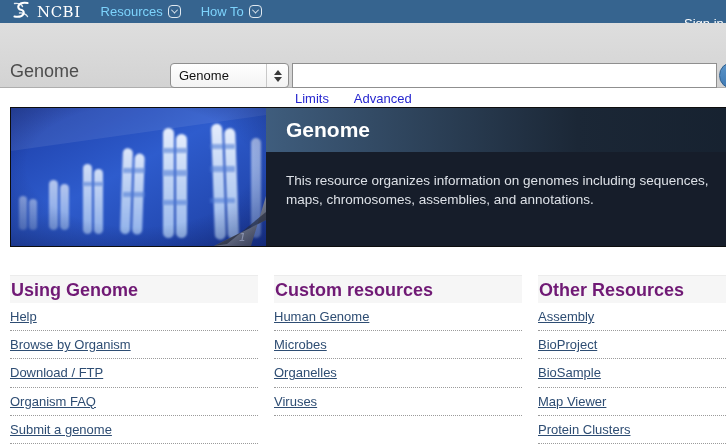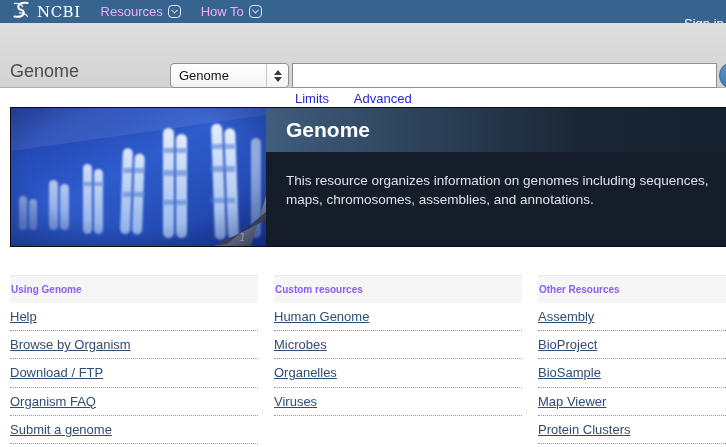--- a/index.html
+++ b/index.html
@@ -4,21 +4,21 @@
 <style>
   * { margin:0; padding:0; box-sizing:border-box; }
   html,body { background:#fff; }
   body { font-family:"Liberation Sans", sans-serif; }
   .stage { position:relative; width:726px; height:447px; overflow:hidden; background:#fff; }
 
   
   .topnav { position:absolute; left:0; top:0; width:726px; height:23px; background:#36648f; display:flex; align-items:center; padding:0 10px; }
   .brand { display:flex; align-items:center; gap:5px; color:#fff; text-decoration:none; }
   .brand-name { font-family:"DejaVu Serif", serif; font-size:15px; letter-spacing:0.5px; color:#fff; }
-  .nav-item { display:flex; align-items:center; gap:5px; color:#f0abfc; font-size:13px; margin-left:20px; cursor:pointer; }
+  .nav-item { display:flex; align-items:center; gap:5px; color:#7dd3fc; font-size:13px; margin-left:20px; cursor:pointer; }
   .dd-icon { width:13px; height:13px; border:1px solid #dfe8f0; border-radius:4px; display:inline-flex; align-items:center; justify-content:center; }
   .dd-icon i { display:block; width:5px; height:5px; border-right:1.5px solid #dfe8f0; border-bottom:1.5px solid #dfe8f0; transform:rotate(45deg) translate(-1px,-1px); }
   .signin { position:absolute; left:684px; top:16px; color:#fff; font-size:13px; text-decoration:underline; white-space:nowrap; cursor:pointer; }
 
   
   .search-header { position:absolute; left:0; top:23px; width:726px; height:65px; background:linear-gradient(#dedede,#d3d3d3); border-bottom:1px solid #aeaeae; }
   .page-title { position:absolute; left:10px; top:38px; font-size:18px; color:#4d4d4d; }
   .db-select { position:absolute; left:170px; top:40px; width:119px; height:25px; background:linear-gradient(#ffffff,#f3f3f3); border:1px solid #8f8f8f; border-radius:4px; display:flex; align-items:center; cursor:pointer; }
   .db-select .val { flex:1; font-size:13px; color:#111; padding-left:8px; }
   .stepper { width:22px; height:100%; border-left:1px solid #c9c9c9; display:flex; flex-direction:column; align-items:center; justify-content:center; gap:2px; }
@@ -34,21 +34,21 @@
   .hero-img { width:255px; height:138px; flex:none; overflow:hidden; }
   .hero-right { flex:1; display:flex; flex-direction:column; }
   .hero-band { height:44px; background:linear-gradient(to right,#3f5d7d 0%,#1b2736 45%,#101a27 100%); display:flex; align-items:center; }
   .hero-title { color:#fff; font-size:21px; font-weight:bold; padding-left:20px; }
   .hero-body { flex:1; padding:19px 0 0 20px; }
   .hero-body .line { color:#dde1e7; font-size:13.5px; line-height:19px; }
 
   
   .columns { position:absolute; left:10px; top:275px; display:flex; gap:16px; }
   .col { width:248px; flex:none; }
-  .col-head { height:28px; background:#f6f6f6; border-top:1px solid #ececec; font-size:10px; font-weight:bold; color:#8b5cf6; line-height:28px; padding-left:1px; }
+  .col-head { height:28px; background:#f6f6f6; border-top:1px solid #ececec; font-size:18px; font-weight:bold; color:#701a75; line-height:28px; padding-left:1px; }
   .col-row { height:28.2px; border-bottom:1px dotted #9b9b9b; display:flex; align-items:center; }
   .col-row a { font-size:13px; color:#2e4d73; text-decoration:underline; cursor:pointer;text-align:center; }
 </style>
 </head>
 <body>
 
 <div class="stage">
 
   <div class="topnav">
     <a class="brand">

